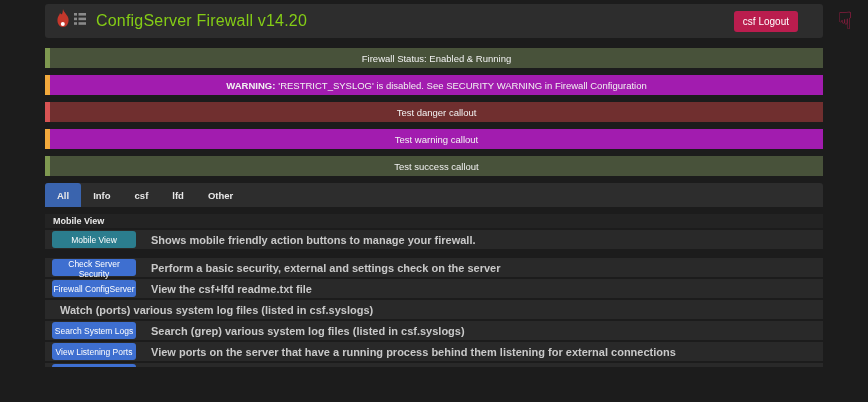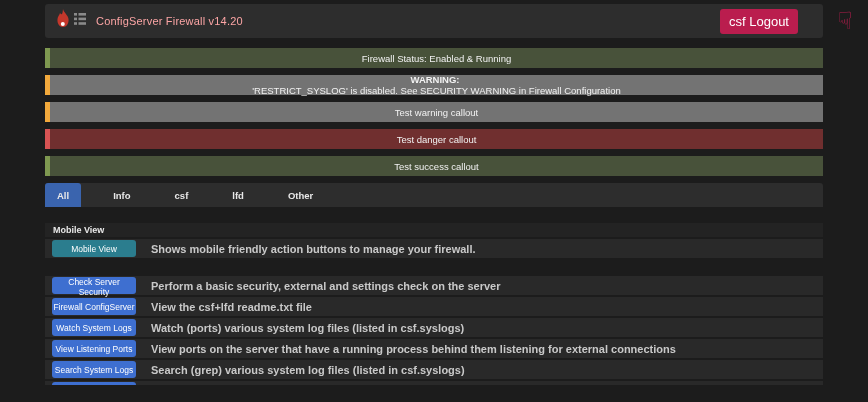--- a/index.html
+++ b/index.html
@@ -11,58 +11,58 @@
     position:relative;
   }
   .content { margin:4px 45px 0 45px; width:778px; }
 
   
   .app-header {
     height:34px; background:#2d2d2d; border-radius:3px;
     display:flex; align-items:center; padding:0 10px;
   }
   .logo-wrap { display:flex; align-items:center; gap:3px; margin-right:10px; }
-  .app-title { font-size:11px; color:#fca5a5; letter-spacing:.2px; }
+  .app-title { font-size:16px; color:#84cc16; letter-spacing:.2px; }
   .spacer { flex:1; }
   .logout-btn {
     background:#ba1d4e; color:#fff; border:none; border-radius:3px;
-    font-size:13px; padding:5px 9px; cursor:pointer; margin-right:15px;
+    font-size:10px; padding:5px 9px; cursor:pointer; margin-right:15px;
     font-family:"Liberation Sans", sans-serif;
   }
   .hand-icon {
     position:absolute; top:4px; right:8px; width:30px; height:34px;
     color:#ba1d4e; font-size:24px; line-height:34px; text-align:center;
   }
 
   
   .callouts { margin-top:10px; }
   .callout {
     height:20px; margin-bottom:7px; border-left:5px solid;
     display:flex; align-items:center; justify-content:center;
     font-size:9.5px; color:#f2f2f2;
   }
   .callout b { margin-right:3px; }
   .callout.success { background:#48523a; border-color:#7e9850; }
-  .callout.warning { background:#737373; border-color:#f2a93c;flex-direction:column; }
+  .callout.warning { background:#a21caf; border-color:#f2a93c; }
   .callout.info    { background:#09506a; border-color:#29a4cd; }
   .callout.danger  { background:#702f2f; border-color:#d75353; }
 
   
   .tabbar {
     margin-top:6px; height:24px; background:#2d2d2d; border-radius:3px 3px 0 0;
-    display:flex; align-items:stretch;gap:20px;
+    display:flex; align-items:stretch;
   }
   .tab {
     padding:0 12px; font-size:9.5px; font-weight:bold; color:#e8e8e8;
     display:flex; align-items:center; cursor:pointer;
   }
   .tab.active { background:#3a64ae; border-radius:3px 3px 0 0; }
 
   
-  .section { margin-top:16px; }
+  .section { margin-top:7px; }
   .section-header {
     height:16px; background:#232323; border-bottom:2px solid #1c1c1c;
     font-size:9px; font-weight:bold; color:#e8e8e8;
     display:flex; align-items:center; padding-left:8px;
   }
   .row {
     height:21px; background:#292929; border-bottom:2px solid #1c1c1c;
     display:flex; align-items:center;
   }
   .action-btn {
@@ -109,25 +109,25 @@
   </div>
 
   <div class="callouts">
     <div class="callout success">
       <span>Firewall Status: Enabled &amp; Running</span>
     </div>
     <div class="callout warning">
       <b>WARNING:</b>
       <span> 'RESTRICT_SYSLOG' is disabled. See SECURITY WARNING in Firewall Configuration</span>
     </div>
+    <div class="callout danger">
+      <span>Test danger callout</span>
+    </div>
     <div class="callout warning">
       <span>Test warning callout</span>
-    </div>
-    <div class="callout danger">
-      <span>Test danger callout</span>
     </div>
     <div class="callout success">
       <span>Test success callout</span>
     </div>
   </div>
 
   <div class="tabbar">
     <div class="tab active">All</div>
     <div class="tab">Info</div>
     <div class="tab">csf</div>
@@ -146,30 +146,29 @@
   <div class="section">
     <div class="row">
       <button class="action-btn btn-blue">Check Server Security</button>
       <span class="row-desc">Perform a basic security, external and settings check on the server</span>
     </div>
     <div class="row">
       <button class="action-btn btn-blue">Firewall ConfigServer</button>
       <span class="row-desc">View the csf+lfd readme.txt file</span>
     </div>
     <div class="row">
-      <button class="action-btn btn-blue">Watch System Logs</button>
       <span class="row-desc">Watch (ports) various system log files (listed in csf.syslogs)</span>
+    </div>
+    <div class="row">
+      <button class="action-btn btn-blue">Search System Logs</button>
+      <span class="row-desc">Search (grep) various system log files (listed in csf.syslogs)</span>
     </div>
     <div class="row">
       <button class="action-btn btn-blue">View Listening Ports</button>
       <span class="row-desc">View ports on the server that have a running process behind them listening for external connections</span>
-    </div>
-    <div class="row">
-      <button class="action-btn btn-blue">Search System Logs</button>
-      <span class="row-desc">Search (grep) various system log files (listed in csf.syslogs)</span>
     </div>
     <div class="row-partial">
       <button class="btn-sliver"></button>
     </div>
   </div>
 
 </div>
 
 <div class="hand-icon">☟</div>
 

